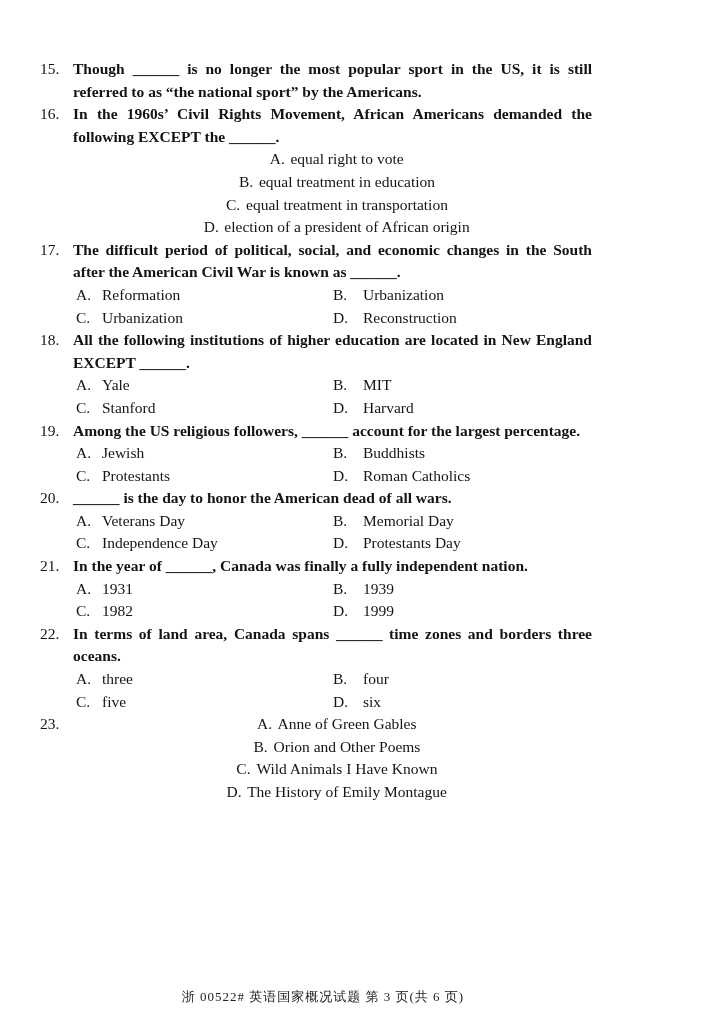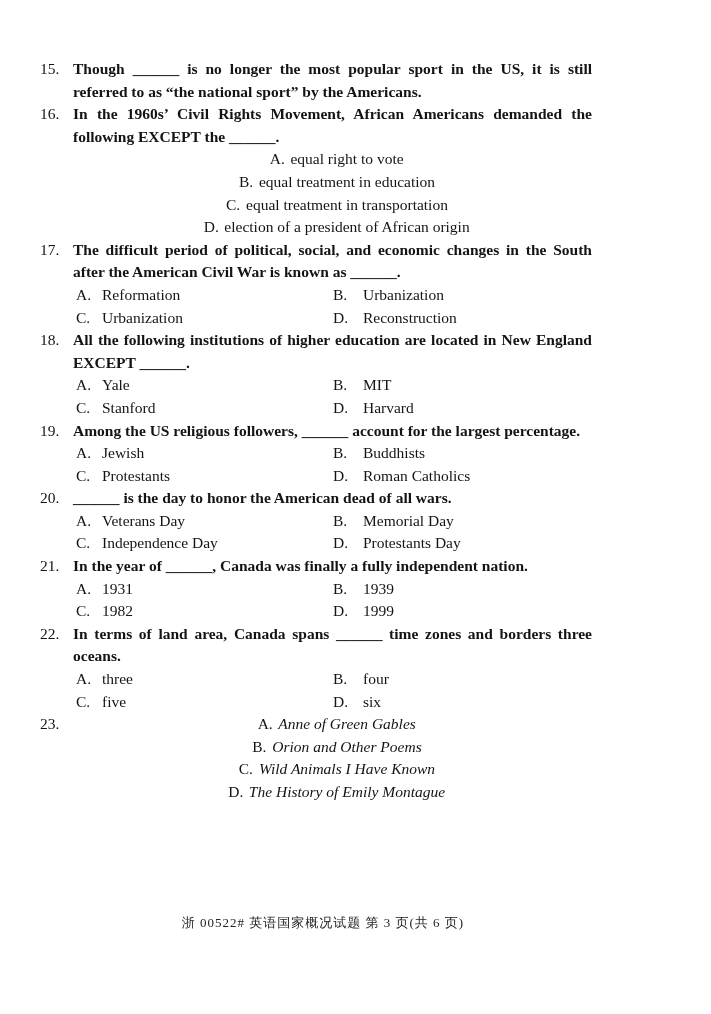--- a/index.html
+++ b/index.html
@@ -57,25 +57,24 @@
     display: inline-block;
     min-width: 26px;
   }
   .opts .opt:nth-child(even) .olab {
     min-width: 30px;
   }
   .opts.cols1 .opt .olab {
     min-width: 26px;
   }
   .italic-opts .otxt {
-    font-style: italic;
   }
   .footer {
     position: absolute;
-    top: 914px;
+    top: 988px;
     left: 323px;
     transform: translateX(-50%);
     white-space: nowrap;
     font-size: 13px;
     letter-spacing: 1px;
     color: #222222;
   }
 </style>
 </head>
 <body>

